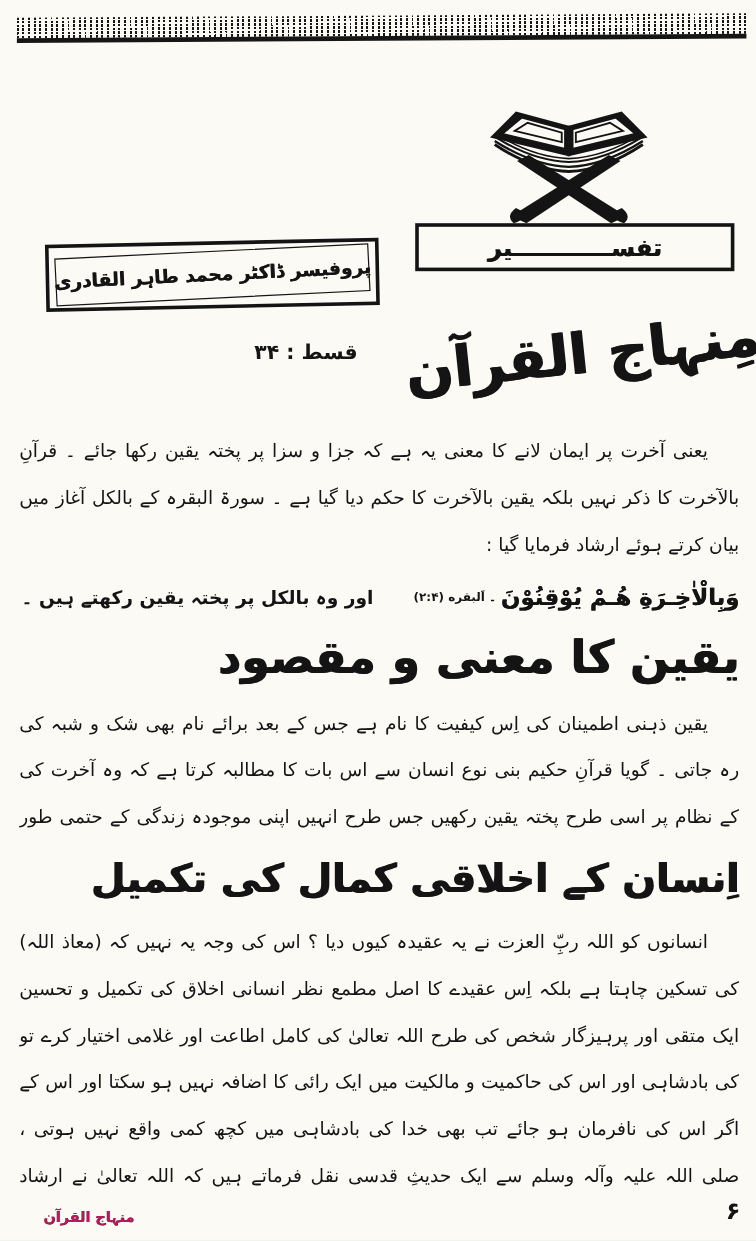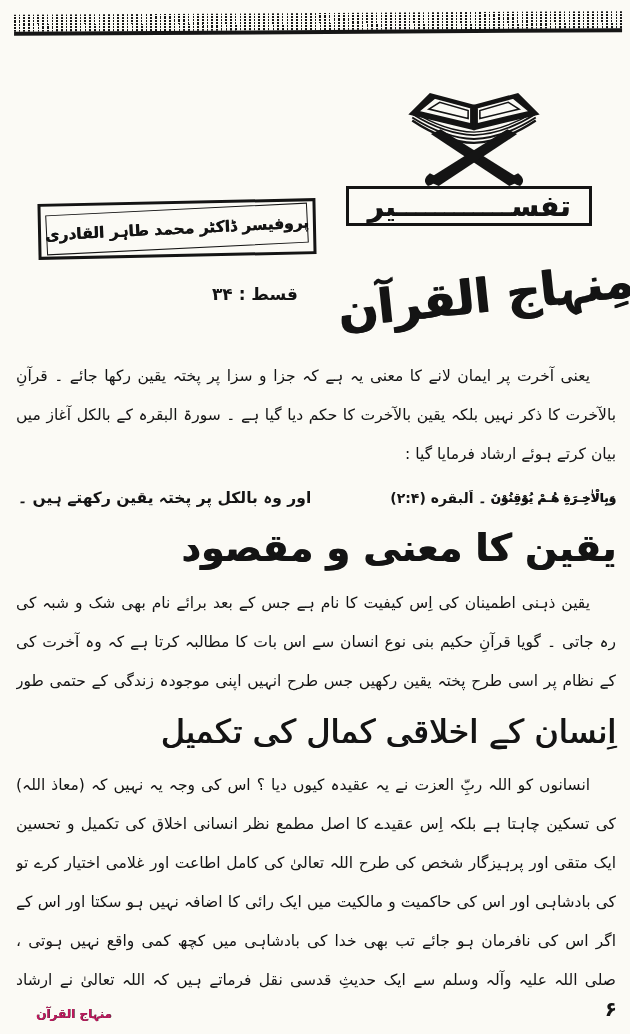--- a/index.html
+++ b/index.html
@@ -19,24 +19,24 @@
     background-image:
       repeating-linear-gradient(0deg, transparent 0 2.1px, #fbfaf5 2.1px 3.1px),
       repeating-linear-gradient(90deg, #161616 0 1.6px, transparent 1.6px 4.7px);
     border-bottom:4px solid #161616;
     transform:rotate(-0.35deg);
   }
   
   .quran-icon { position:absolute; left:399px; top:91px; }
   
   .tafsir-box {
-    position:absolute; left:346px; top:186px; width:246px; height:40px;
+    position:absolute; left:346px; top:186px; width:266px; height:40px;
     border:3px solid #141414;
     display:flex; align-items:center; justify-content:center;
-    font-size:28px; font-weight:bold;
+    font-size:20px; font-weight:bold;
     text-shadow:0.6px 0 0 #141414;
   }
   
   .main-title {
     position:absolute; left:344px; top:236px; width:282px; height:118px;
     display:flex; align-items:center; justify-content:center;
     font-size:47px; font-weight:bold; white-space:nowrap;
     transform:rotate(-6deg);
     text-shadow:1.2px 0 0 #141414;
   }
@@ -67,32 +67,32 @@
     text-align:justify; text-align-last:justify;
     overflow:hidden; white-space:normal;
   }
   .line-last { text-align-last:right; }
   .indent { padding-right:26px; }
   .verse-row {
     margin-top:6px; height:36px;
     display:flex; align-items:center; justify-content:space-between;
   }
   .verse-group { display:flex; align-items:center; gap:4px; }
-  .verse-ar  { font-size:12px; font-weight:bold; text-shadow:0.4px 0 0 #141414; }
-  .verse-ref { font-size:14px; font-weight:bold; }
+  .verse-ar  { font-size:19px; font-weight:bold; text-shadow:0.4px 0 0 #141414; }
+  .verse-ref { font-size:10px; font-weight:bold; }
   .verse-tr  { font-size:15.5px; font-weight:bold; padding-left:2px; }
   .heading1 {
     margin-top:4px; height:56px; line-height:56px;
     font-size:38px; font-weight:bold; text-align:right;
     text-shadow:0.9px 0 0 #141414; padding-left:6px;
   }
   .para2 { margin-top:8px; }
   .heading2 {
     height:62px; line-height:62px;
-    font-size:33px; font-weight:normal; text-align:right;
+    font-size:33px; font-weight:bold; text-align:right;
     text-shadow:1px 0 0 #141414; padding-left:4px;
   }
   .para3 { margin-top:3px; }
   
   .footer-logo {
     position:absolute; left:36px; top:1007px;
     font-size:12px; font-weight:bold; direction:rtl; white-space:nowrap;
     color:#be185d; filter:blur(0.4px); text-shadow:0.5px 0 0 #262626;
   }
   .page-number {

